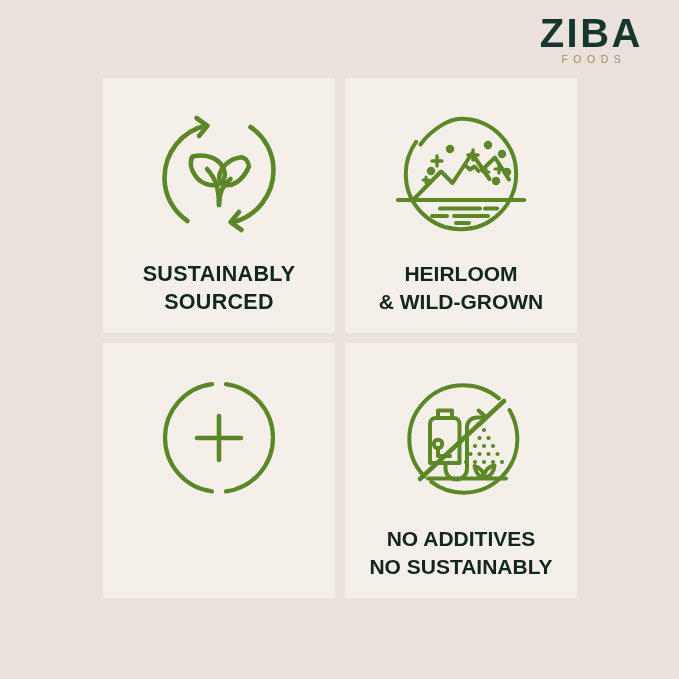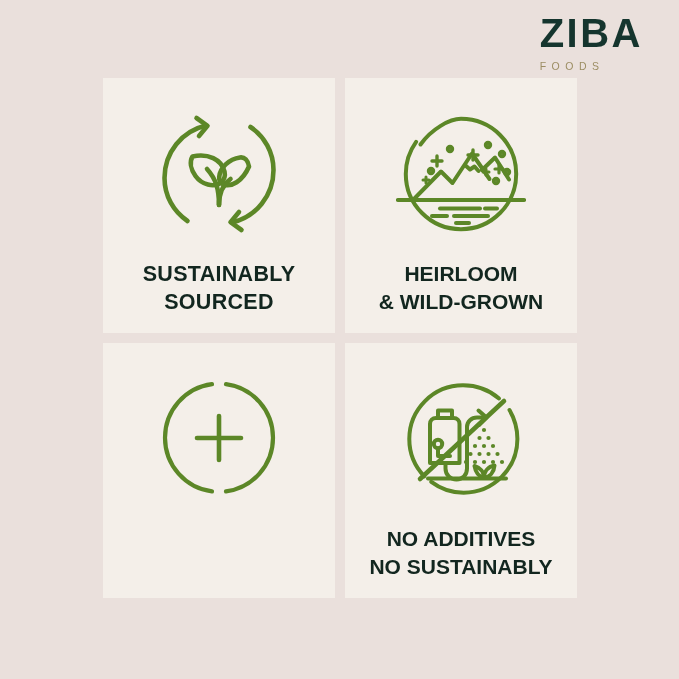--- a/index.html
+++ b/index.html
@@ -14,40 +14,39 @@
     font-family: "Liberation Sans", sans-serif;
     overflow: hidden;
     position: relative;
   }
 
   
   .brand {
     position: absolute;
     top: 12px;
     right: 36px;
-    text-align: left;
+    text-align: center;
     line-height: 1;
   }
   .brand-name {
     font-family: "Liberation Sans", sans-serif;
     font-size: 40px;
     font-weight: 700;
     letter-spacing: 2.5px;
     color: #15352e;
     display: block;
     line-height: 1.05;
   }
   .brand-sub {
     font-family: "Liberation Sans", sans-serif;
     font-size: 10.5px;
     font-weight: 400;
     letter-spacing: 5.5px;
     color: #9c8d63;
     display: block;
-    margin-top: 7px;
     margin-right: -5px;
   }
 
   
   .grid {
     position: absolute;
     left: 103px;
     top: 78px;
     width: 474px;
     height: 524px;

